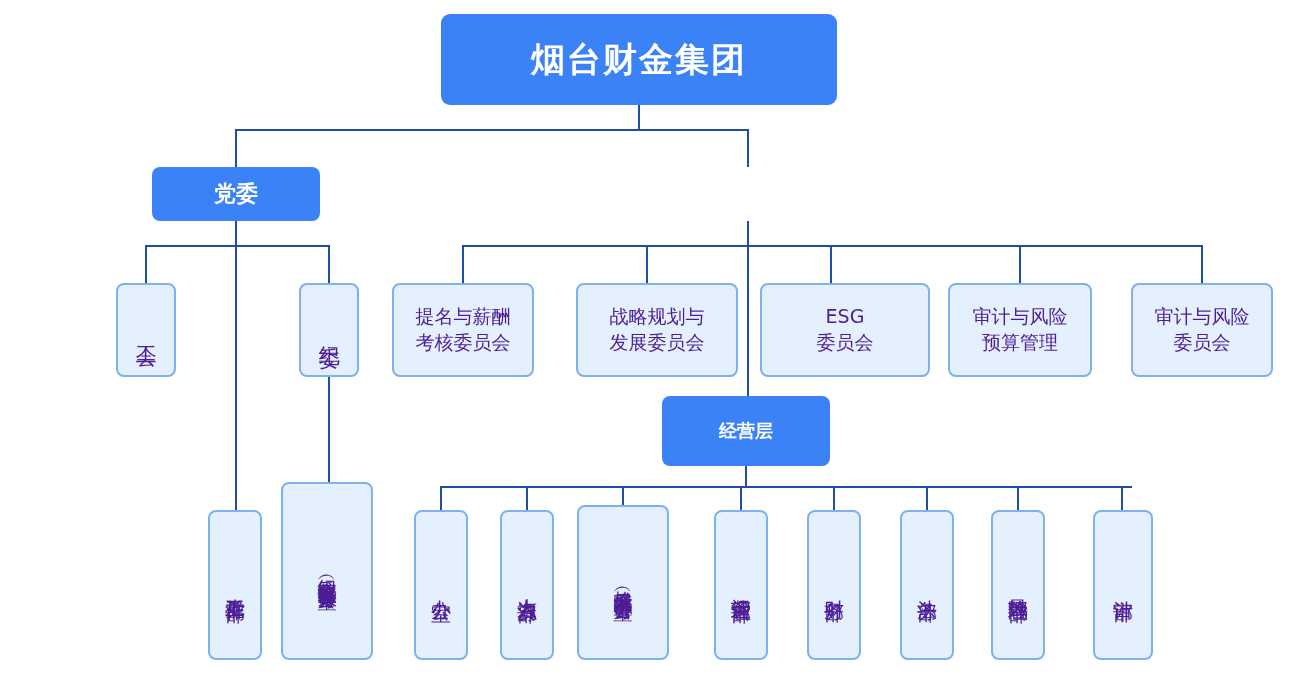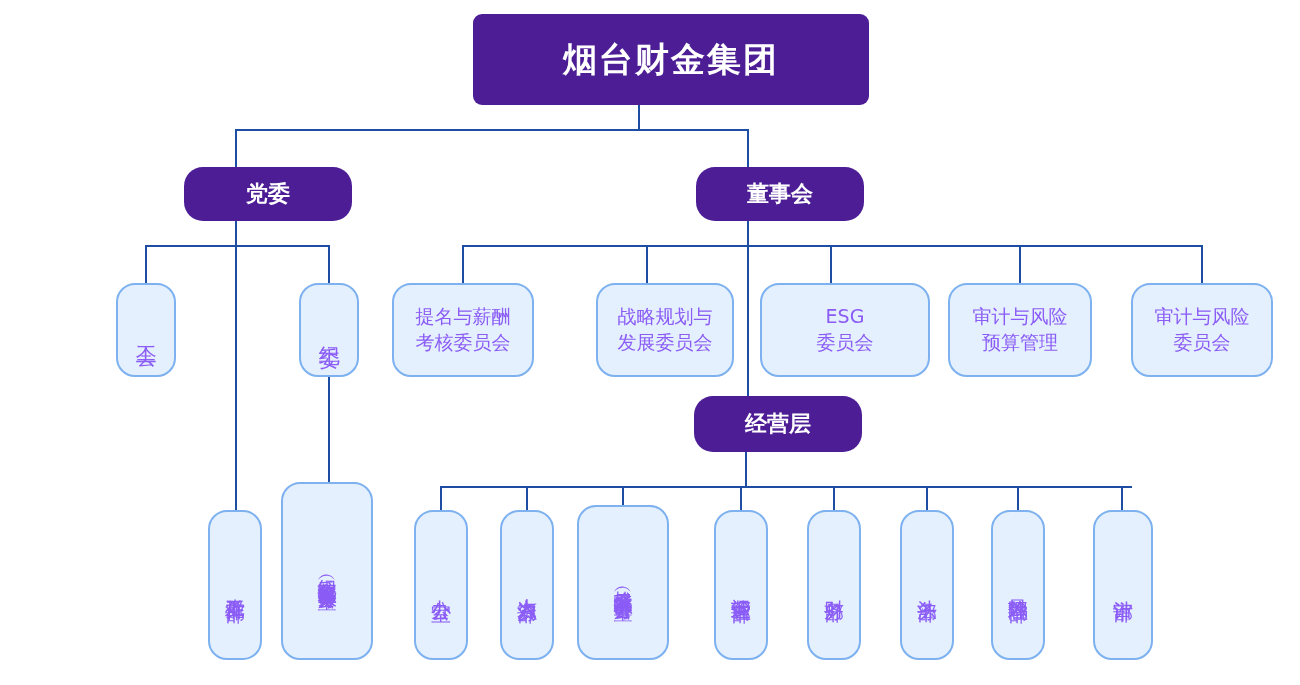--- a/index.html
+++ b/index.html
@@ -25,33 +25,32 @@
   .conn.v { width: 2px; }
 
   
   .node {
     position: absolute;
     box-sizing: border-box;
     display: flex;
     align-items: center;
     justify-content: center;
     text-align: center;
-    border-radius: 19px;
+    border-radius: 8px;
     z-index: 2;
   }
   .node.solid {
-    background: #4c1d95;
+    background: #3b82f6;
     color: #ffffff;
     font-weight: bold;
     border: none;
-    margin-left: 32px;
   }
   .node.light {
     background: #e4f0fd;
-    color: #8b5cf6;
+    color: #4c1d95;
     border: 2px solid #7db1ef;
     font-weight: normal;
   }
   .node .lbl {
     display: block;
     line-height: 1.35;
     white-space: pre-line;
   }
   
   .node.vert .lbl {
@@ -59,28 +58,28 @@
     text-orientation: upright;
     line-height: 1.25;
     letter-spacing: 1px;
     white-space: pre-line;
   }
 
   
   #n-root { left: 441px;  top: 14px;  width: 396px; height: 91px;  font-size: 34px; letter-spacing: 2px; border-radius: 9px; }
   #n-party { left: 152px; top: 167px; width: 168px; height: 54px;  font-size: 22px; }
   #n-board { left: 664px; top: 167px; width: 168px; height: 54px;  font-size: 22px; }
-  #n-mgmt  { left: 662px; top: 396px; width: 168px; height: 56px;  font-size: 22px; }
+  #n-mgmt  { left: 662px; top: 396px; width: 168px; height: 70px;  font-size: 18px; }
 
   #n-union { left: 116px; top: 283px; width: 60px;  height: 94px;  font-size: 21px; }
   #n-disc  { left: 299px; top: 283px; width: 60px;  height: 94px;  font-size: 21px; }
 
   .cmt { top: 283px; height: 94px; font-size: 19px; }
   #n-c1 { left: 392px;  width: 142px; }
-  #n-c2 { left: 596px;  width: 138px; }
+  #n-c2 { left: 576px;  width: 162px; }
   #n-c3 { left: 760px;  width: 170px; }
   #n-c4 { left: 948px;  width: 144px; }
   #n-c5 { left: 1131px; width: 142px; }
 
   #n-partywork { left: 208px; top: 510px; width: 54px;  height: 150px; font-size: 20px; }
   #n-discoff   { left: 281px; top: 482px; width: 92px;  height: 178px; font-size: 19px; }
 
   .dept { top: 510px; height: 150px; font-size: 20px; }
   #n-d1 { left: 414px;  width: 54px; }
   #n-d2 { left: 500px;  width: 54px; }
@@ -133,23 +132,20 @@
   <div class="conn v" style="left:1121px; top:486px; height:24px;"></div>
 
   <div class="node solid" id="n-root">
     <span class="lbl">烟台财金集团</span>
   </div>
 
   <div class="node solid" id="n-party">
     <span class="lbl">党委</span>
   </div>
 
-  <div class="node solid" id="n-board">
-    <span class="lbl">董事会</span>
-  </div>
 
   <div class="node solid" id="n-mgmt">
     <span class="lbl">经营层</span>
   </div>
 
   <div class="node light vert" id="n-union">
     <span class="lbl">工会</span>
   </div>
 
   <div class="node light vert" id="n-disc">

